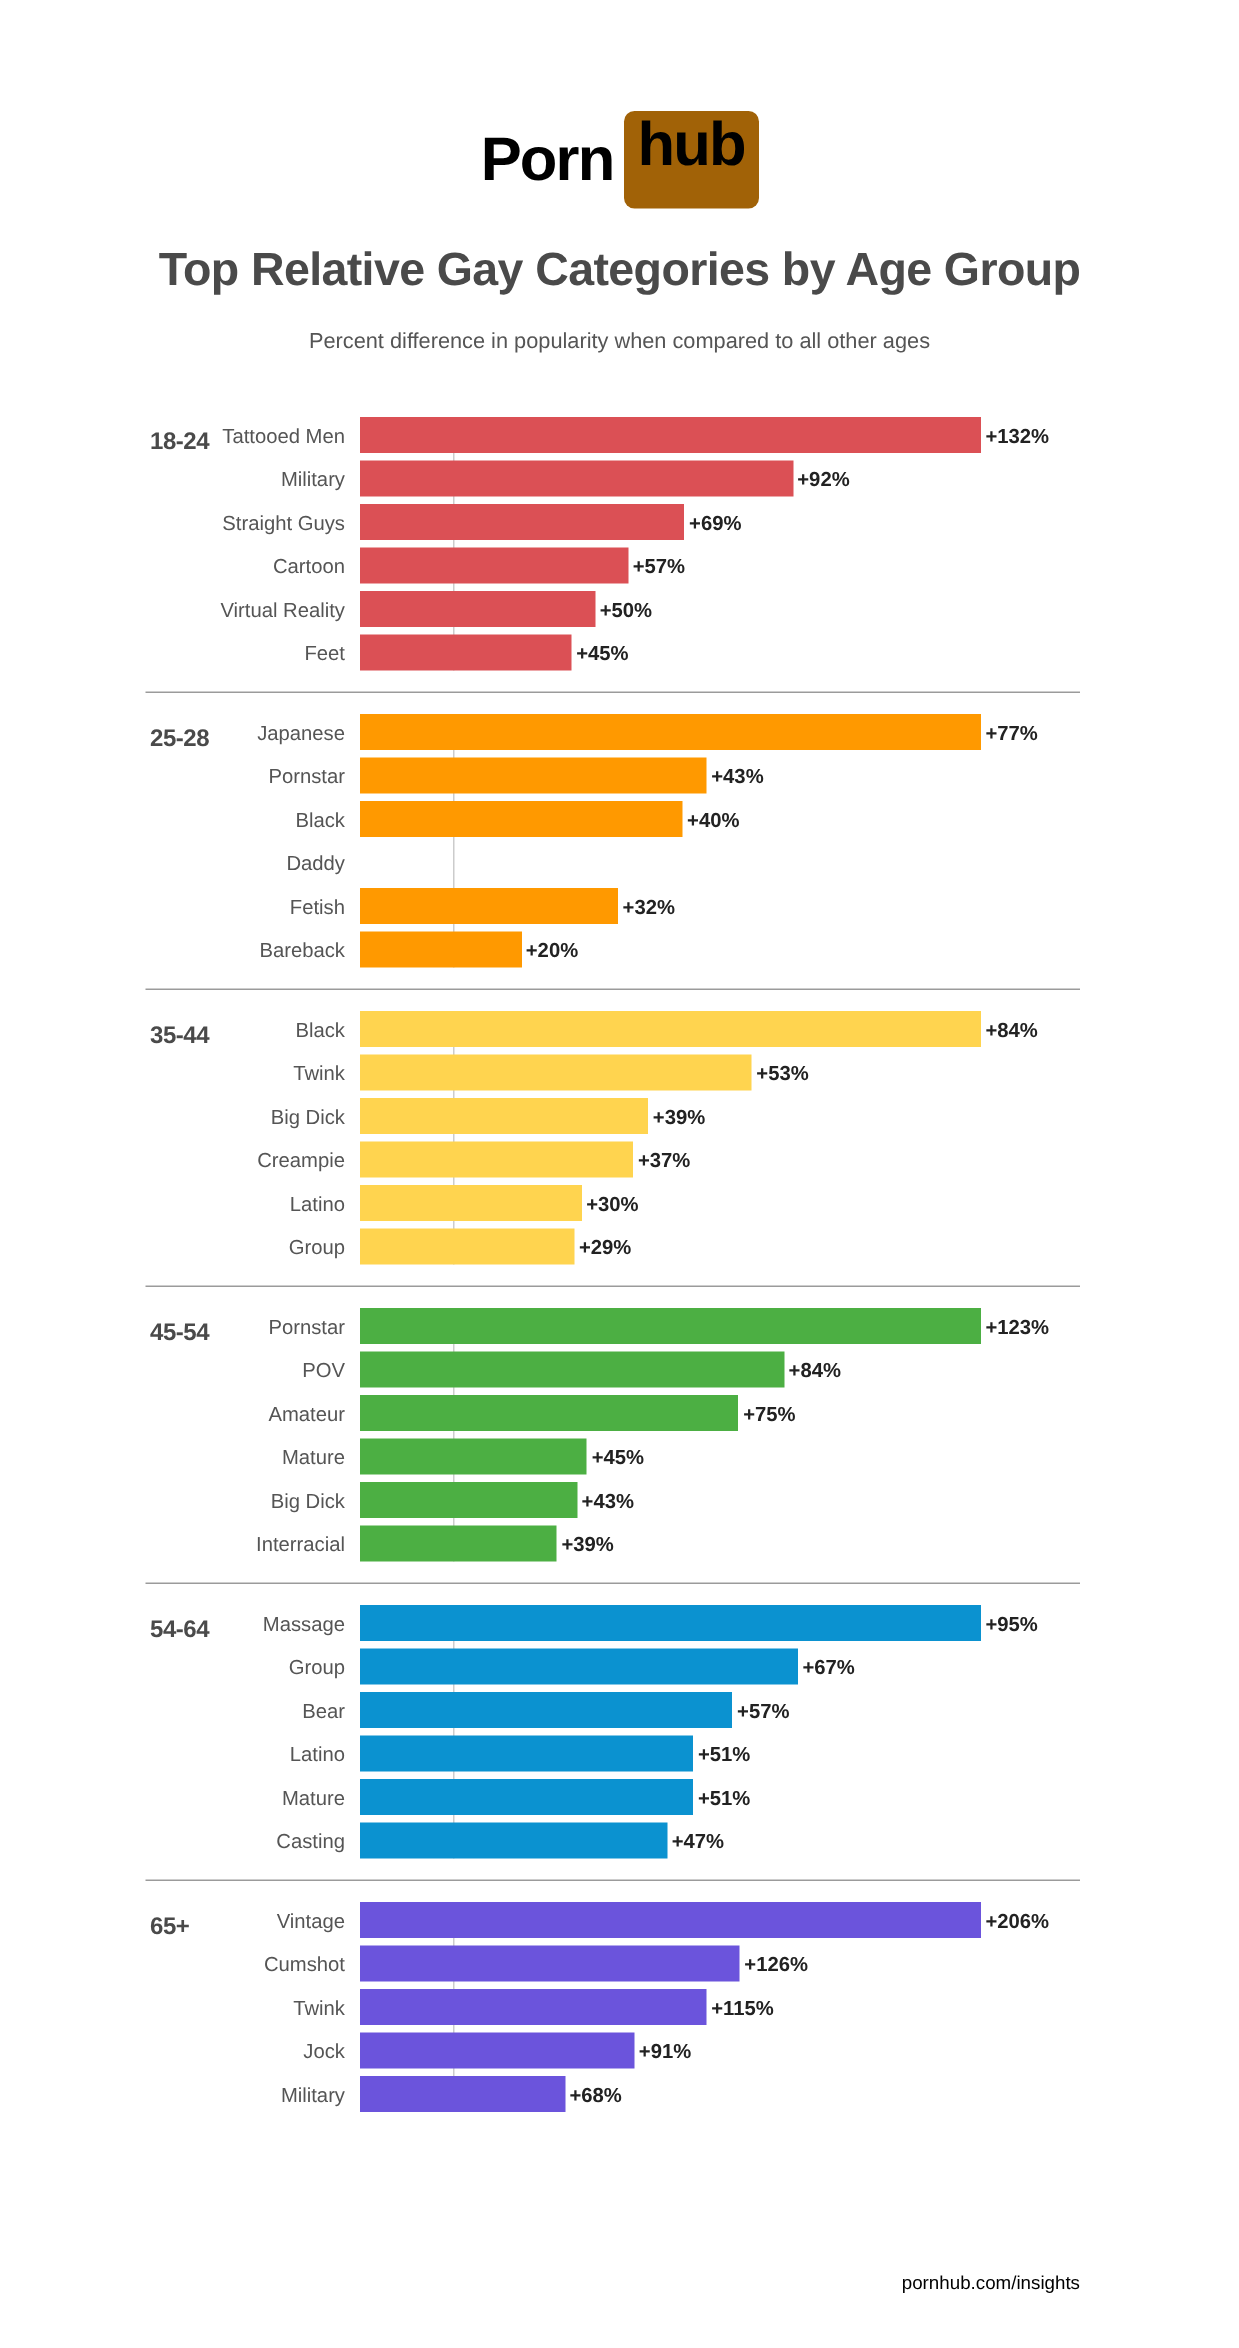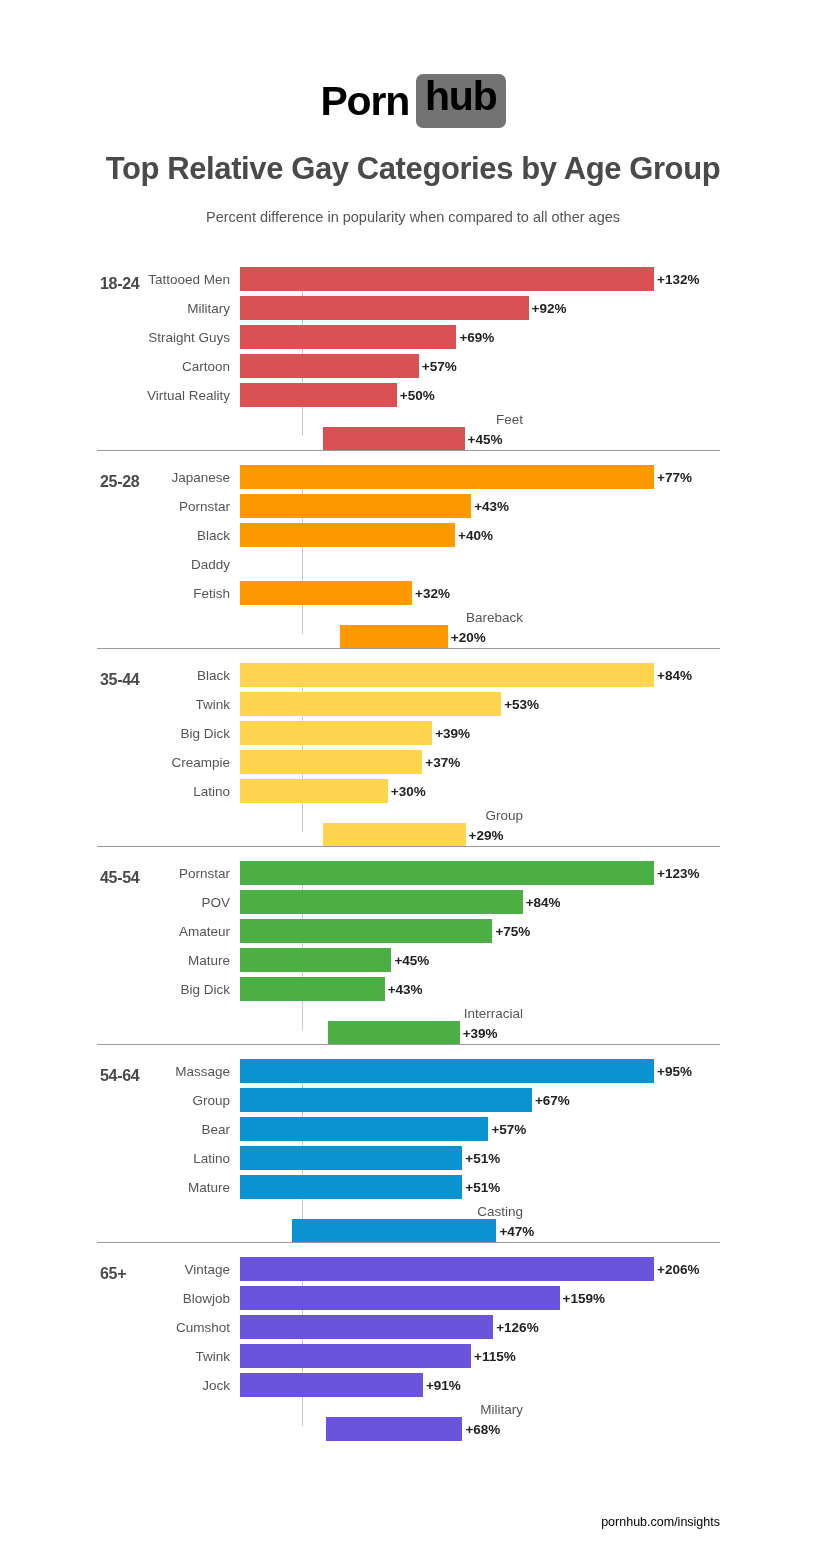--- a/index.html
+++ b/index.html
@@ -17,22 +17,22 @@
     display:flex; justify-content:center; align-items:center;
     padding-top:74px;
   }
   #logo { display:flex; align-items:center; line-height:1;justify-content:center; }
   #logo-porn {
     font-size:41px; font-weight:bold; color:#000000;
     letter-spacing:-1.2px;
   }
   #logo-hub {
     font-size:41px; font-weight:bold; color:#000000;
-    background:#737373; border-radius:7px;
-    padding:2px 9px 11px 9px; margin-left:7px;
+    background:#a16207; border-radius:7px;
+    padding:2px 9px 22px 9px; margin-left:7px;
     letter-spacing:-1.2px;
   }
 
   
   #title {
     text-align:center;
     font-size:31px; font-weight:bold;
     color:#4a4a4a;
     letter-spacing:-0.4px;
     margin-top:23px;
@@ -64,21 +64,21 @@
   }
   .axis {
     position:absolute;
     left:302px; top:14px; bottom:14px;
     width:1px; background:#cccccc;
   }
   .row {
     display:flex; align-items:center;
     height:24px; margin-bottom:5px;
   }
-  .row:last-child { margin-bottom:0;flex-direction:column; }
+  .row:last-child { margin-bottom:0; }
   .cat-label {
     width:240px;
     text-align:right;
     padding-right:10px;
     font-size:13.5px;
     color:#555555;
     white-space:nowrap;
   }
   .bar-zone { position:relative; display:flex; align-items:center; }
   .bar { height:24px; }
@@ -356,27 +356,20 @@
         <div class="age-label">65+</div>
         <div class="axis"></div>
         <div class="row">
           <div class="cat-label">Vintage</div>
           <div class="bar-zone">
             <div class="bar" style="background: rgb(107, 84, 220); width: 414px;"></div>
             <div class="bar-value">+206%</div>
           </div>
         </div>
         <div class="row">
-          <div class="cat-label">Blowjob</div>
-          <div class="bar-zone">
-            <div class="bar" style="background: rgb(107, 84, 220); width: 319.544px;"></div>
-            <div class="bar-value">+159%</div>
-          </div>
-        </div>
-        <div class="row">
           <div class="cat-label">Cumshot</div>
           <div class="bar-zone">
             <div class="bar" style="background: rgb(107, 84, 220); width: 253.223px;"></div>
             <div class="bar-value">+126%</div>
           </div>
         </div>
         <div class="row">
           <div class="cat-label">Twink</div>
           <div class="bar-zone">
             <div class="bar" style="background: rgb(107, 84, 220); width: 231.117px;"></div>

